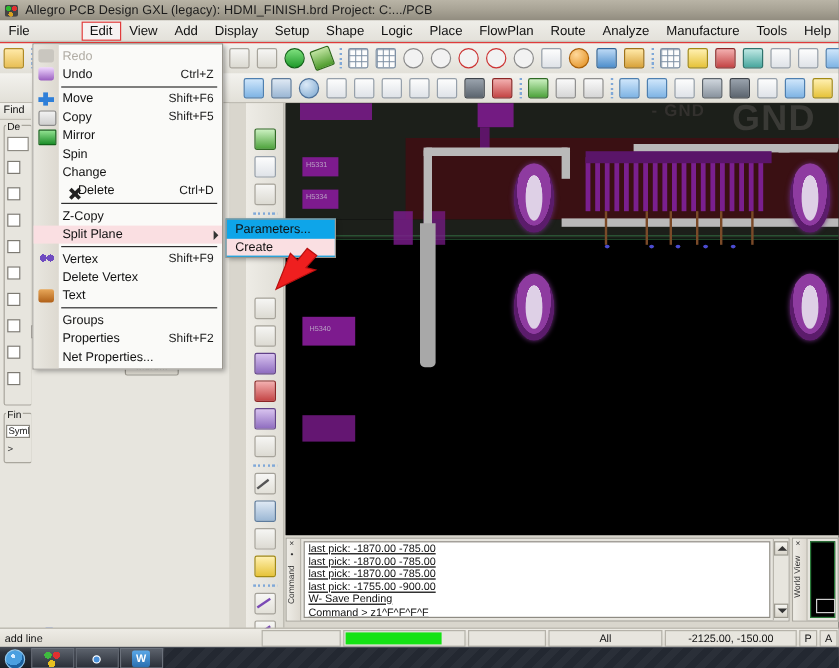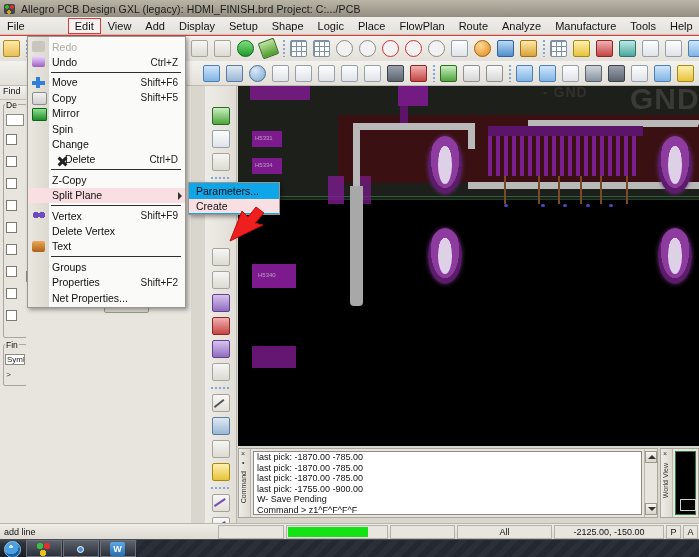--- a/index.html
+++ b/index.html
@@ -120,21 +120,21 @@
   .gndtext{position:absolute;color:#3a3a36;font-size:30px;font-weight:bold;letter-spacing:1px;}
   .dotv{position:absolute;width:4px;height:3px;background:#4b4bd0;border-radius:50%;}
 
   
   .console{position:absolute;left:238px;top:448px;width:420px;height:70px;background:#e7e5de;
     border:1px solid #a9a69d;box-sizing:border-box;display:flex;}
   .cgrip{width:11px;background:linear-gradient(to right,#eeece6,#ddd9d0);border-right:1px solid #b9b6ad;position:relative;}
   .cgrip .x{position:absolute;left:2px;top:1px;font-size:7px;color:#333;}
   .cgrip .p{position:absolute;left:3px;top:10px;font-size:7px;color:#333;}
   .cgrip .vt{position:absolute;left:1px;top:22px;font-size:7px;color:#333;writing-mode:vertical-rl;transform:rotate(180deg);white-space:nowrap;}
-  .clines{flex:1;background:#fff;border:1px solid #8e8b83;margin:2px;overflow:hidden;position:relative;}
+  .clines{flex:1;background:#fff;border:1px solid #8e8b83;margin:2px;overflow:hidden;position:relative;text-decoration:underline;}
   .cline{font-size:9px;color:#111;line-height:10.5px;padding-left:3px;white-space:nowrap;font-family:"Liberation Sans",sans-serif;}
   .cscroll{width:12px;background:#e7e5de;border-left:1px solid #b9b6ad;position:relative;}
   .sbtn{position:absolute;left:0;width:12px;height:12px;background:linear-gradient(#f6f5f1,#d9d5cb);border:1px solid #9c998f;box-sizing:border-box;}
   .sbtn.up{top:2px;} .sbtn.dn{bottom:2px;}
   .sbtn:after{content:"";position:absolute;left:2px;top:3px;border-left:4px solid transparent;border-right:4px solid transparent;}
   .sbtn.up:after{border-bottom:4px solid #333;}
   .sbtn.dn:after{border-top:4px solid #333;}
 
   .worldview{position:absolute;left:660px;top:448px;width:39px;height:70px;background:#e7e5de;border:1px solid #a9a69d;box-sizing:border-box;display:flex;}
   .wv-grip{width:11px;background:linear-gradient(to right,#eeece6,#ddd9d0);border-right:1px solid #b9b6ad;position:relative;}
@@ -476,21 +476,21 @@
   </div>
 
   <div class="canvas">
     <div class="substrate"></div>
     <div class="copper"></div>
     <div class="copper2"></div>
     <div class="darkfield"></div>
     <div class="greenline"></div>
     <div class="greenline2"></div>
 
-    <div class="gndtext" style="left:392px;top:-4px;">GND</div>
+    <div class="gndtext" style="left:372px;top:-4px;">GND</div>
     <div class="gndtext" style="left:305px;top:-2px;font-size:14px;color:#33312e;">- GND</div>
 
     <div class="magenta" style="left:12px;top:-2px;width:60px;height:16px;opacity:.85"></div>
     <div class="magenta" style="left:160px;top:-2px;width:30px;height:22px;opacity:.9"></div>
     <div class="magenta2" style="left:162px;top:20px;width:8px;height:20px;"></div>
     <div class="magenta" style="left:14px;top:45px;width:30px;height:16px;"></div>
     <div class="label" style="left:17px;top:49px;">H5331</div>
     <div class="magenta" style="left:14px;top:72px;width:30px;height:16px;"></div>
     <div class="label" style="left:17px;top:76px;">H5334</div>
     <div class="magenta" style="left:90px;top:90px;width:16px;height:28px;opacity:.8"></div>

